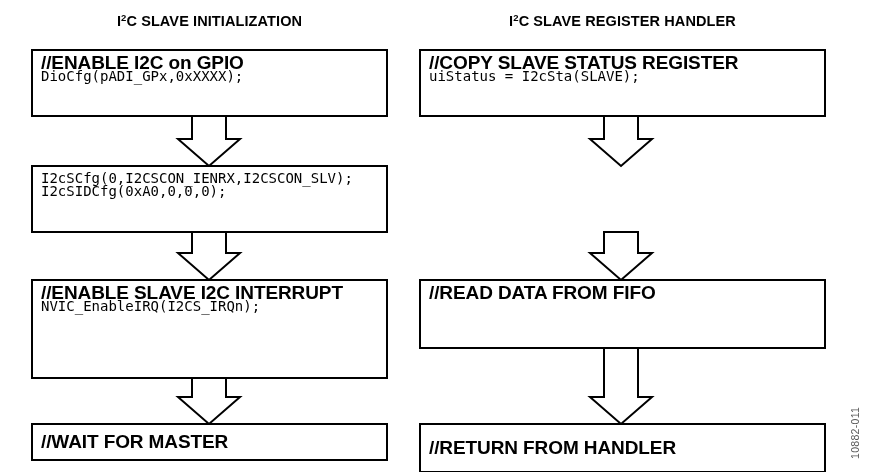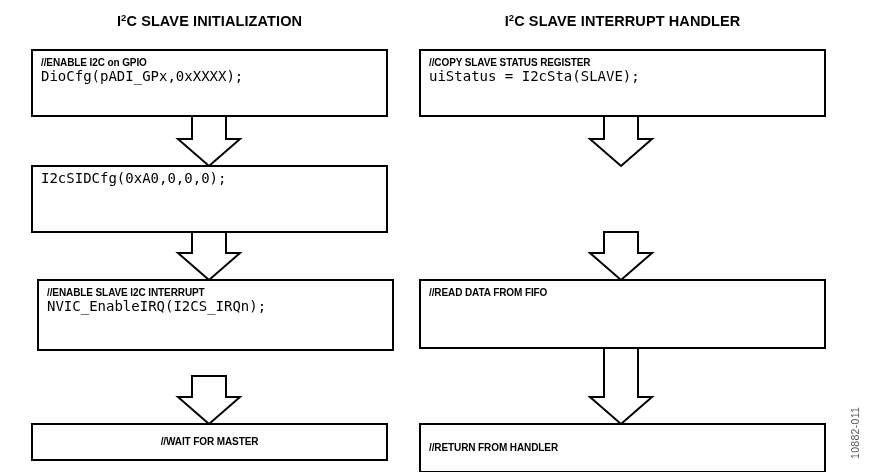--- a/index.html
+++ b/index.html
@@ -35,34 +35,34 @@
   .t-right { left: 419px; width: 407px; }
   .box {
     position: absolute;
     box-sizing: border-box;
     border: 2px solid #000000;
     background: #ffffff;
     padding: 5px 8px 0 8px;
   }
   .b-l0 { left: 31px;  top: 49px;  width: 357px; height: 68px; }
   .b-l1 { left: 31px;  top: 165px; width: 357px; height: 68px; }
-  .b-l2 { left: 37px;  top: 279px; width: 357px; height: 72px; }
-  .b-l3 { left: 31px;  top: 423px; width: 357px; height: 38px; justify-content: center; }
+  .b-l2 { left: 31px;  top: 279px; width: 357px; height: 100px; }
+  .b-l3 { left: 31px;  top: 423px; width: 357px; height: 38px; }
   .b-r0 { left: 419px; top: 49px;  width: 407px; height: 68px; }
   .b-r1 { left: 419px; top: 165px; width: 407px; height: 68px; }
   .b-r2 { left: 419px; top: 279px; width: 407px; height: 70px; }
   .b-r3 { left: 419px; top: 423px; width: 407px; height: 50px; }
   .box-center {
     display: flex;
     align-items: center;
     padding-top: 0;
   }
   .box-header {
     font-weight: bold;
-    font-size: 10px;
+    font-size: 19px;
     line-height: 14px;
     letter-spacing: -0.1px;
     white-space: pre;
   }
   .code-line {
     font-family: "DejaVu Sans Mono", "Liberation Mono", monospace;
     font-size: 14px;
     line-height: 13px;
     white-space: pre;
     letter-spacing: 0;
@@ -93,29 +93,30 @@
       <polygon points="604,232 604,253 590,253 621,280 652,253 638,253 638,232"></polygon>
       <polygon points="604,348 604,397 590,397 621,424 652,397 638,397 638,348"></polygon>
     </g>
   </svg>
 
   <div class="col-title t-left">
     <span>I</span><sup>2</sup><span>C SLAVE INITIALIZATION</span>
   </div>
 
   <div class="col-title t-right">
-    <span>I</span><sup>2</sup><span>C SLAVE INTERRUPT HANDLER</span>
+    <span>I</span><sup>2</sup><span>C SLAVE REGISTER HANDLER</span>
   </div>
 
   <div class="box b-l0">
     <div class="box-header">//ENABLE I2C on GPIO</div>
     <div class="code-line">DioCfg(pADI_GPx,0xXXXX);</div>
   </div>
 
   <div class="box b-l1">
+    <div class="code-line">I2cSCfg(0,I2CSCON_IENRX,I2CSCON_SLV);</div>
     <div class="code-line">I2cSIDCfg(0xA0,0,0,0);</div>
   </div>
 
   <div class="box b-l2">
     <div class="box-header">//ENABLE SLAVE I2C INTERRUPT</div>
     <div class="code-line">NVIC_EnableIRQ(I2CS_IRQn);</div>
   </div>
 
   <div class="box b-l3 box-center">
     <div class="box-header">//WAIT FOR MASTER</div>

